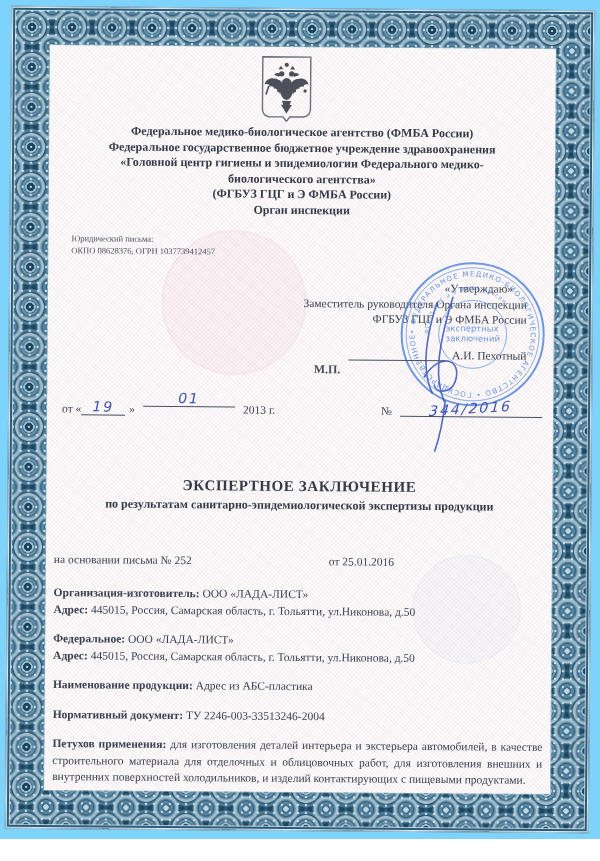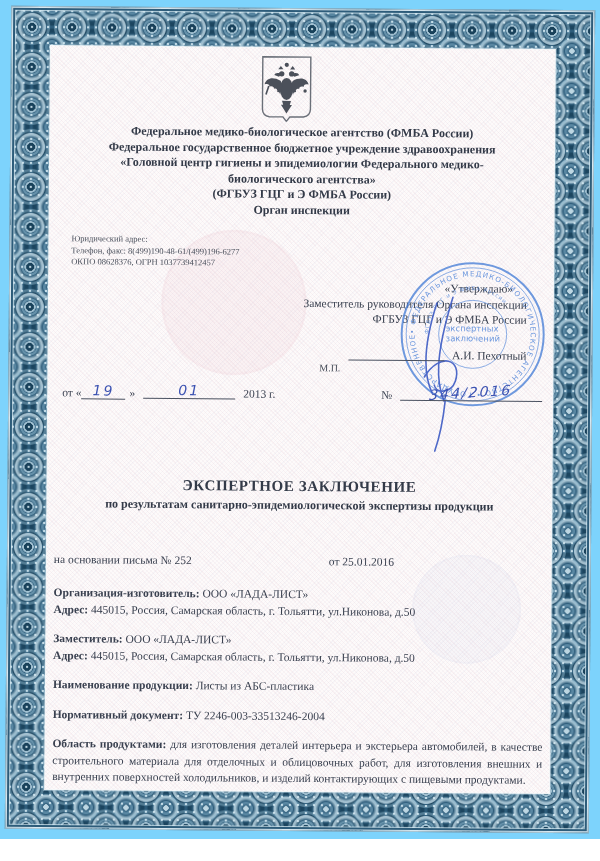--- a/index.html
+++ b/index.html
@@ -39,30 +39,30 @@
   .emblem{left:210px;top:8px;width:52px;height:66px;}
   
   .agency{top:77px;left:0;right:0;text-align:center;font-weight:bold;font-size:12px;line-height:15.5px;color:#333a48;}
   
   .addr{top:187px;left:22px;font-size:8.5px;line-height:11.6px;color:#474d59;}
   
   .approval{top:232px;right:26px;text-align:right;font-size:11.5px;line-height:15.5px;color:#3a4150;}
   .approval .approve-word{padding-right:14px;}
   .sig-row{top:297px;right:26px;display:flex;align-items:flex-end;gap:8px;font-size:11.5px;color:#3a4150;}
   .sig-line{display:inline-block;width:96px;border-bottom:1px solid #4a5160;height:14px;}
-  .mp{top:314px;right:212px;font-size:10px;color:#474d59;}
+  .mp{top:314px;right:212px;font-size:12px;color:#474d59;font-weight:bold;}
   
   .stamp{left:347px;top:208px;width:154px;height:154px;opacity:0.8;}
   .signature{left:318px;top:232px;width:150px;height:172px;opacity:0.9;}
   
   .date-row{top:337px;left:14px;right:10px;font-size:11.5px;color:#3a4150;display:flex;align-items:flex-end;}
   .hw{font-family:"DejaVu Sans",sans-serif;font-style:italic;color:#3c53b2;font-size:14px;letter-spacing:2px;}
   .blank{display:inline-block;border-bottom:1px solid #4a5160;text-align:center;line-height:13px;}
   .blank.day{width:44px;transform:translateY(1px);}
-  .blank.month{width:92px;margin:0 8px;}
+  .blank.month{width:92px;margin:8px 8px;}
   .num-wrap{margin-left:auto;display:flex;align-items:flex-end;}
   .blank.number{width:142px;margin-left:8px;}
   .blank.number .hw{display:inline-block;transform:rotate(-4deg) skewX(-8deg);}
   
   .title-block{top:430px;left:0;right:0;text-align:center;color:#333a48;}
   .title-main{font-weight:bold;font-size:15px;letter-spacing:0.6px;}
   .title-sub{font-weight:bold;font-size:12px;margin-top:3px;}
   
   .basis{top:507px;left:7px;right:7px;font-size:11.5px;color:#3a4150;}
   .basis .right{position:absolute;left:275px;top:0;text-align:right;}
@@ -106,22 +106,21 @@
       <div class="abs agency" id="agency-lines">
           <div>Федеральное медико-биологическое агентство (ФМБА России)</div>
           <div>Федеральное государственное бюджетное учреждение здравоохранения</div>
           <div>«Головной центр гигиены и эпидемиологии Федерального медико-</div>
           <div>биологического агентства»</div>
           <div>(ФГБУЗ ГЦГ и Э ФМБА России)</div>
           <div>Орган инспекции</div>
         </div>
 
       <div class="abs addr" id="address-lines">
-          <div>Юридический адрес:</div>
-          <div>Телефон, факс: 8(499)190-48-61/(499)196-6277</div>
+          <div>Юридический письма:</div>
           <div>ОКПО 08628376, ОГРН 1037739412457</div>
         </div>
 
       <div class="abs approval">
         <div class="approve-word">«Утверждаю»</div>
         <div>Заместитель руководителя Органа инспекции</div>
         <div>ФГБУЗ ГЦГ и Э ФМБА России</div>
       </div>
 
       <div class="abs stamp">
@@ -182,29 +181,29 @@
         <span>на основании письма № 252</span>
         <span class="right">от 25.01.2016</span>
       </div>
 
       <div class="abs fields" id="fields-container">
           <div class="field-group">
             <div class="field-line"><span class="field-label">Организация-изготовитель: </span><span>ООО «ЛАДА-ЛИСТ»</span></div>
             <div class="field-line"><span class="field-label">Адрес: </span><span>445015, Россия, Самарская область, г. Тольятти, ул.Никонова, д.50</span></div>
           </div>
           <div class="field-group">
-            <div class="field-line"><span class="field-label">Заместитель: </span><span>ООО «ЛАДА-ЛИСТ»</span></div>
+            <div class="field-line"><span class="field-label">Федеральное: </span><span>ООО «ЛАДА-ЛИСТ»</span></div>
             <div class="field-line"><span class="field-label">Адрес: </span><span>445015, Россия, Самарская область, г. Тольятти, ул.Никонова, д.50</span></div>
           </div>
           <div class="field-group">
-            <div class="field-line"><span class="field-label">Наименование продукции: </span><span>Листы из АБС-пластика</span></div>
+            <div class="field-line"><span class="field-label">Наименование продукции: </span><span>Адрес из АБС-пластика</span></div>
           </div>
           <div class="field-group">
             <div class="field-line"><span class="field-label">Нормативный документ: </span><span>ТУ 2246-003-33513246-2004</span></div>
           </div>
           <div class="field-group justify">
-            <div class="field-line"><span class="field-label">Область продуктами: </span><span>для изготовления деталей интерьера и экстерьера автомобилей, в качестве строительного материала для отделочных и облицовочных работ, для изготовления внешних и внутренних поверхностей холодильников, и изделий контактирующих с пищевыми продуктами.</span></div>
+            <div class="field-line"><span class="field-label">Петухов применения: </span><span>для изготовления деталей интерьера и экстерьера автомобилей, в качестве строительного материала для отделочных и облицовочных работ, для изготовления внешних и внутренних поверхностей холодильников, и изделий контактирующих с пищевыми продуктами.</span></div>
           </div>
         </div>
 
     </div>
   </div>
 </div>
 
 </body></html>

